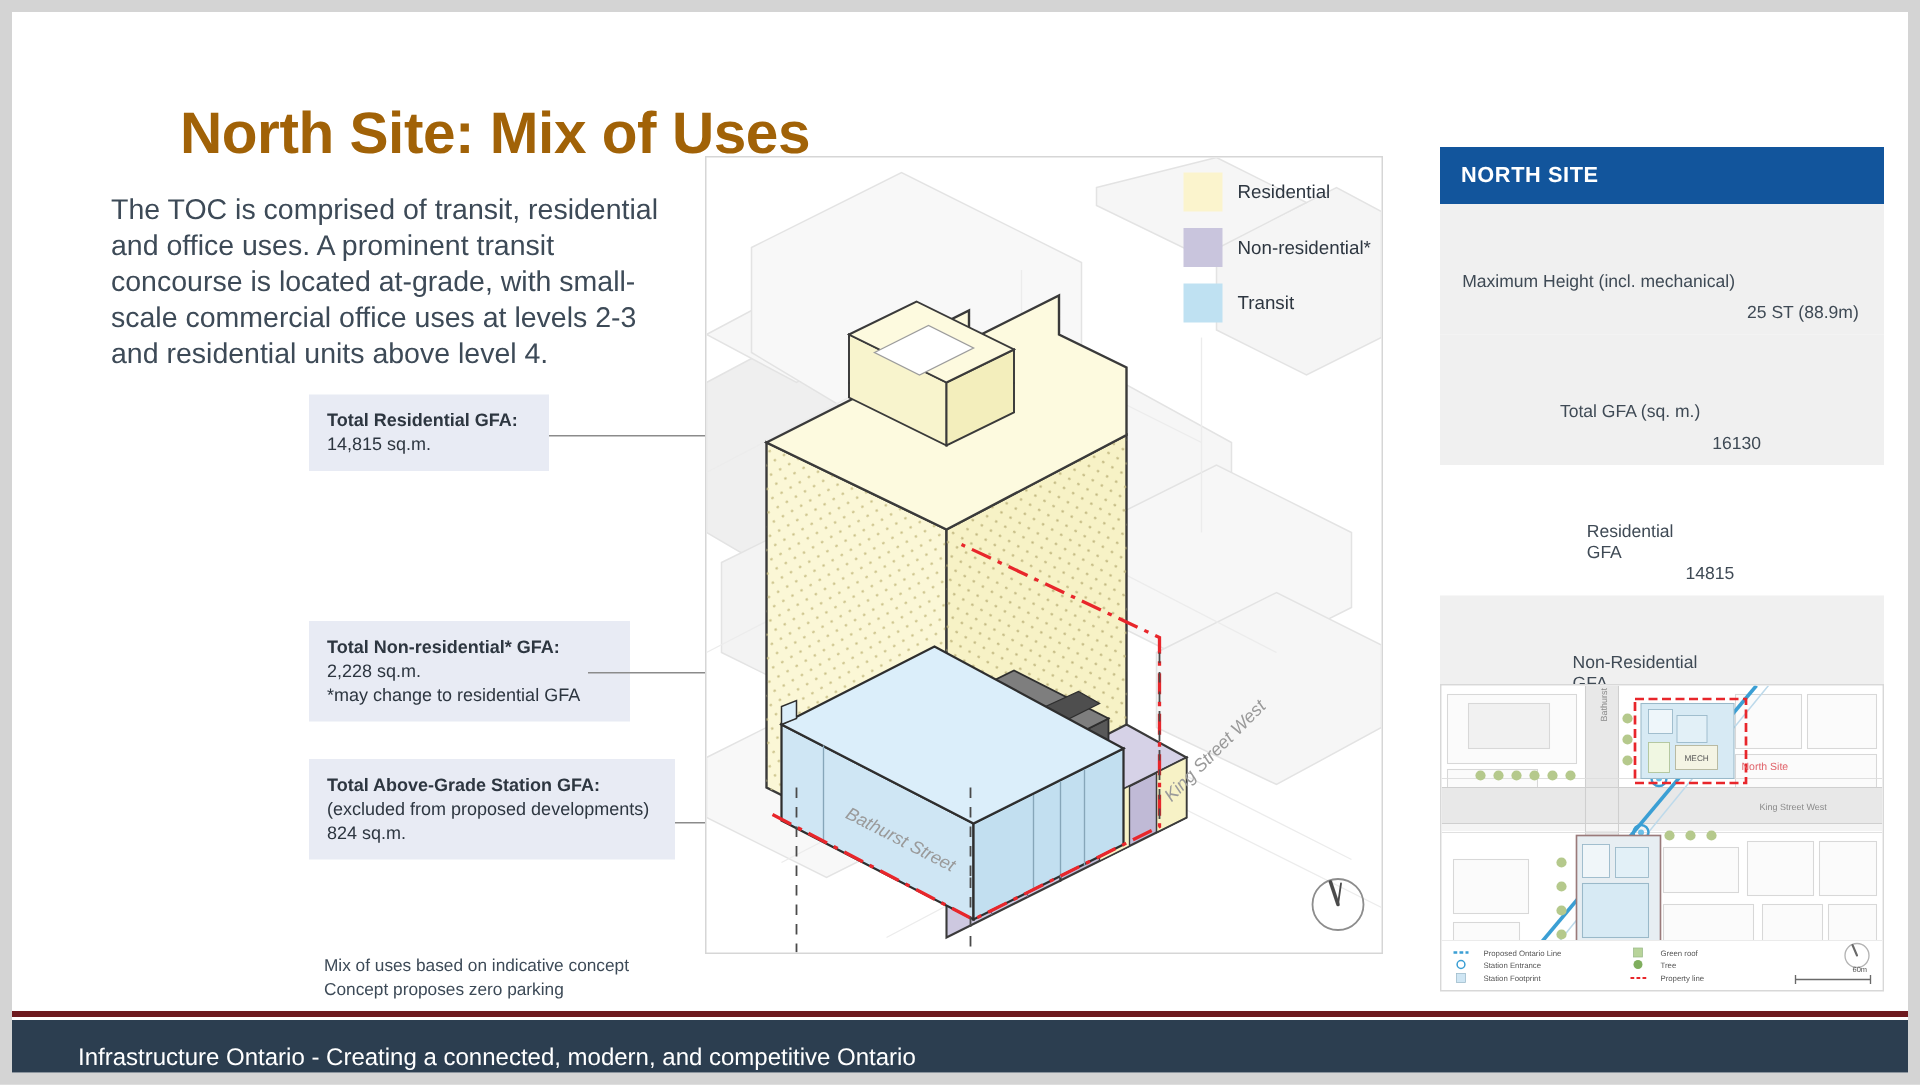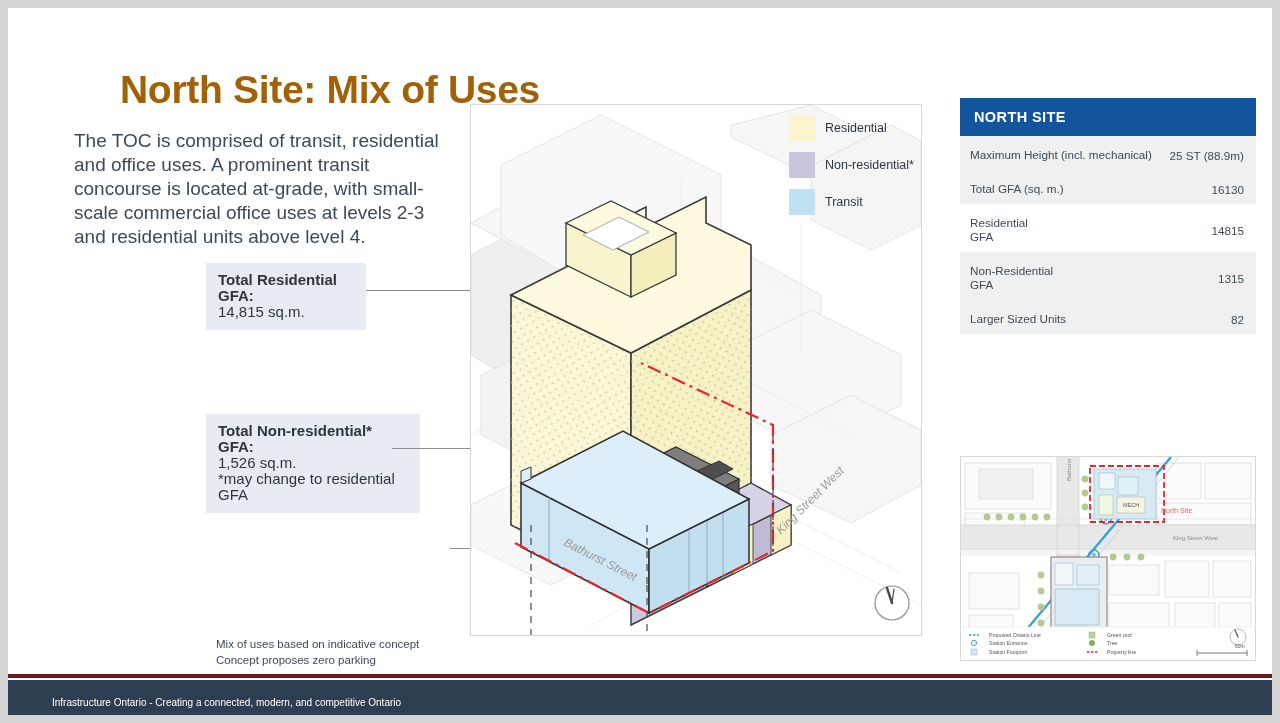--- a/index.html
+++ b/index.html
@@ -35,21 +35,21 @@
     font-size: 19px;
     line-height: 24px;
     color: #3d4a57;
   }
 
   
   .callout {
     position: absolute;
     background: #e8ebf4;
     padding: 9px 12px 10px 12px;
-    font-size: 15px;
+    font-size: 12px;
     line-height: 16px;
     color: #2d3640;
   }
   .callout .ct { font-weight: bold; display: block; }
   .callout .cl { display: block; }
   #callout-residential { left: 198px; top: 255px; width: 160px; }
   #callout-nonres     { left: 198px; top: 406px; width: 214px; }
   #callout-station    { left: 198px; top: 498px; width: 244px; }
 
   .leader {
@@ -115,30 +115,30 @@
     background: #12559c;
     color: #ffffff;
     font-size: 14.5px;
     font-weight: bold;
     letter-spacing: 0.4px;
     padding: 11px 12px 11px 14px;
   }
   .trow {
     display: flex;
     align-items: center;
-    justify-content: space-between;
-    padding: 12px 12px 8px 10px;
+    justify-content: center;
+    padding: 24px 12px 8px 10px;
     font-size: 11.7px;
     color: #3f4a55;
     min-height: 30px;
   }
   .trow.alt { background: #f0f0f0; }
   .trow.plain { background: #ffffff; }
   .tlabel { line-height: 14px; }
-  .tval { text-align: right; white-space: nowrap; padding-left: 8px; }
+  .tval { text-align: right; white-space: nowrap; padding-left: 8px; margin-top: 42px; }
 
   
   #site-plan {
     position: absolute;
     left: 952px; top: 448px;
     width: 296px; height: 205px;
     background: #ffffff;
     border: 1px solid #d8d8d8;
     overflow: hidden;
   }
@@ -153,21 +153,21 @@
   }
   #footer-bar {
     position: absolute;
     left: 0; top: 672px;
     width: 1264px; height: 35px;
     background: #2c3e50;
   }
   #footer-text {
     position: absolute;
     left: 44px; top: 689px;
-    font-size: 10px;
+    font-size: 16px;
     color: #ffffff;
   }
 </style>
 </head>
 <body>
 
 <div id="slide">
 
   <div id="page-title">North Site: Mix of Uses</div>
 
@@ -175,26 +175,31 @@
 
   <div class="callout" id="callout-residential">
     <span class="ct">Total Residential GFA:</span>
     <span class="cl">14,815 sq.m.</span>
   </div>
   <div class="leader" style="left:358px; top:282px; width:310px;"></div>
   <div class="leader-dot" style="left:662px; top:278px;"></div>
 
   <div class="callout" id="callout-nonres">
     <span class="ct">Total Non-residential* GFA:</span>
-    <span class="cl">1,526 sq.m.</span>
+    <span class="cl">2,228 sq.m.</span>
     <span class="cl">*may change to residential GFA</span>
   </div>
   <div class="leader" style="left:384px; top:440px; width:320px;"></div>
   <div class="leader-dot" style="left:700px; top:414px;"></div>
 
+  <div class="callout" id="callout-station">
+    <span class="ct">Total Above-Grade Station GFA:</span>
+    <span class="cl">(excluded from proposed developments)</span>
+    <span class="cl">824 sq.m.</span>
+  </div>
   <div class="leader" style="left:442px; top:540px; width:221px;"></div>
   <div class="leader-dot" style="left:658px; top:536px;"></div>
 
   <div id="note-text">
     <div>Mix of uses based on indicative concept</div>
     <div>Concept proposes zero parking</div>
   </div>
 
   <div id="diagram">
     <svg width="450" height="530" viewBox="0 0 450 530">

